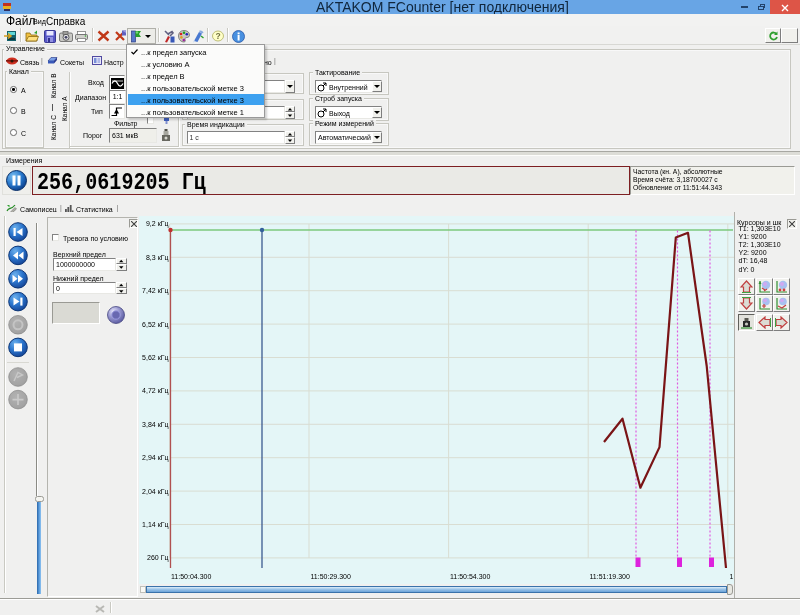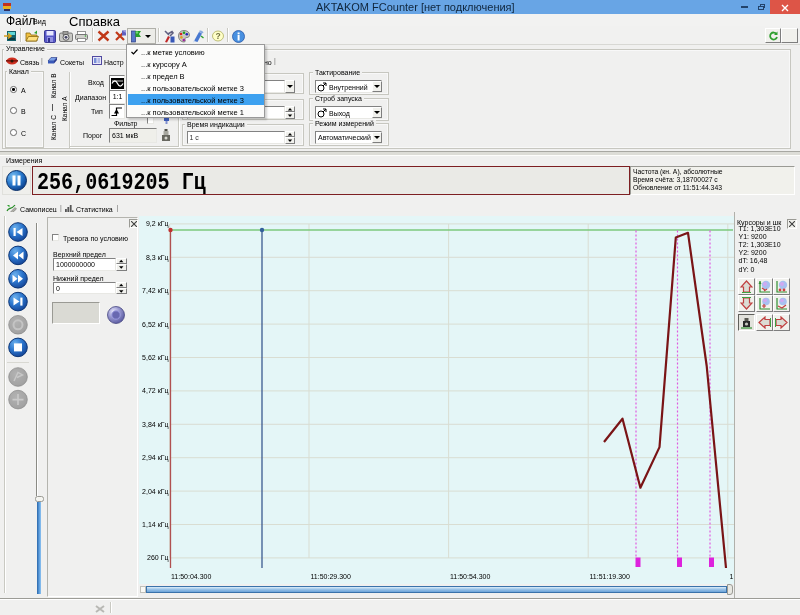--- a/index.html
+++ b/index.html
@@ -16,33 +16,33 @@
 </style></head><body>
 
 <div class="ab" style="left:0;top:0;width:800px;height:14px;background:#68a5e5"></div>
 <div class="ab" style="left:2px;top:2px;width:10px;height:10px">
 <svg width="10" height="10">
       <rect x="1" y="1" width="8" height="3" fill="#c03020"></rect>
       <rect x="1" y="4" width="8" height="3" fill="#e8b020"></rect>
       <rect x="2" y="7" width="6" height="2" fill="#303060"></rect>
     </svg>
 </div>
-<div class="t" style="left:316px;top:3px;width:168px;text-align:center;font-size:11px;color:#10263c">AKTAKOM FCounter [нет подключения]</div>
+<div class="t" style="left:316px;top:3px;width:168px;text-align:center;font-size:14px;color:#10263c">AKTAKOM FCounter [нет подключения]</div>
 <div class="ab" style="left:741px;top:6px;width:7px;height:2px;background:#22436b"></div>
 <div class="ab" style="left:759.5px;top:3.5px;width:5.5px;height:4.5px;border:1.1px solid #22436b"></div>
 <div class="ab" style="left:758px;top:5.5px;width:5.5px;height:4.5px;border:1.1px solid #22436b;background:#68a5e5"></div>
 <div class="ab" style="left:770px;top:0;width:30px;height:13.5px;background:#dd5547"></div>
 <svg class="ab" style="left:781px;top:3.5px" width="8" height="8">
     <path d="M1,1 L7,7 M7,1 L1,7" stroke="#fff" stroke-width="1.4"></path>
   </svg>
 
 <div class="ab" style="left:0;top:14px;width:800px;height:12px;background:#f2f2f1"></div>
 <div class="t" style="left:6px;top:16.5px;font-size:12px">Файл</div>
 <div class="t" style="left:33px;top:16.5px;font-size:7.2px">Вид</div>
-<div class="t" style="left:69px;top:16.5px;font-size:13px">Справка</div>
+<div class="t" style="left:46px;top:16.5px;font-size:10px">Справка</div>
 
 <div class="ab" style="left:0;top:26px;width:800px;height:19px;background:#f1f1f0;border-bottom:1px solid #d8d8d4"></div>
 <div id="toolbar">
 
 <svg class="ab" style="left:4px;top:30px" width="13" height="13">
       <rect x="3" y="1" width="9" height="10" fill="#14616b"></rect>
       <rect x="4" y="2" width="7" height="3" fill="#5fd8d8"></rect>
       <rect x="4" y="8" width="7" height="2" fill="#0a3a40"></rect>
       <path d="M0,6 L6,6 M4,3.5 L7,6 L4,8.5" stroke="#d8a020" stroke-width="1.6" fill="none"></path>
     </svg>
@@ -543,20 +543,20 @@
 <svg class="ab" style="left:95px;top:604px" width="10" height="10">
     <path d="M1,2 L9,8 M9,2 L1,8" stroke="#b8b8b4" stroke-width="2"></path>
   </svg>
 <div class="ab" style="left:110px;top:602px;width:2px;height:11px;border-left:1px solid #c9c9c2;border-right:1px solid #fff"></div>
 
 <div id="popupmenu">
 <div class="ab" style="left:126px;top:44px;width:139px;height:74px;background:#fbfbfa;border:1px solid #999;box-shadow:1.5px 1.5px 2px rgba(0,0,0,.18)"></div>
 <svg class="ab" style="left:131px;top:48.5px" width="7" height="6">
       <path d="M0.5,3 L2.5,5 L6.5,0.5" stroke="#000" stroke-width="1.2" fill="none"></path>
     </svg>
-<div class="t" style="left:141px;top:48px;font-size:7.5px">...к метке условию</div>
-<div class="t" style="left:141px;top:60px;font-size:7.5px">...к курсору A</div>
+<div class="t" style="left:141px;top:48px;font-size:7.5px">...к предел запуска</div>
+<div class="t" style="left:141px;top:60px;font-size:7.5px">...к условию A</div>
 <div class="t" style="left:141px;top:72px;font-size:7.5px">...к предел B</div>
 <div class="t" style="left:141px;top:84px;font-size:7.5px">...к пользовательской метке 3</div>
 <div class="ab" style="left:127.5px;top:93.5px;width:136px;height:11.5px;background:#3da1f0"></div>
 <div class="t" style="left:141px;top:95.5px;font-size:7.5px">...к пользовательской метке 3</div>
 <div class="t" style="left:141px;top:107.5px;font-size:7.5px">...к пользовательской метке 1</div>
 </div>
 
 </body></html>

